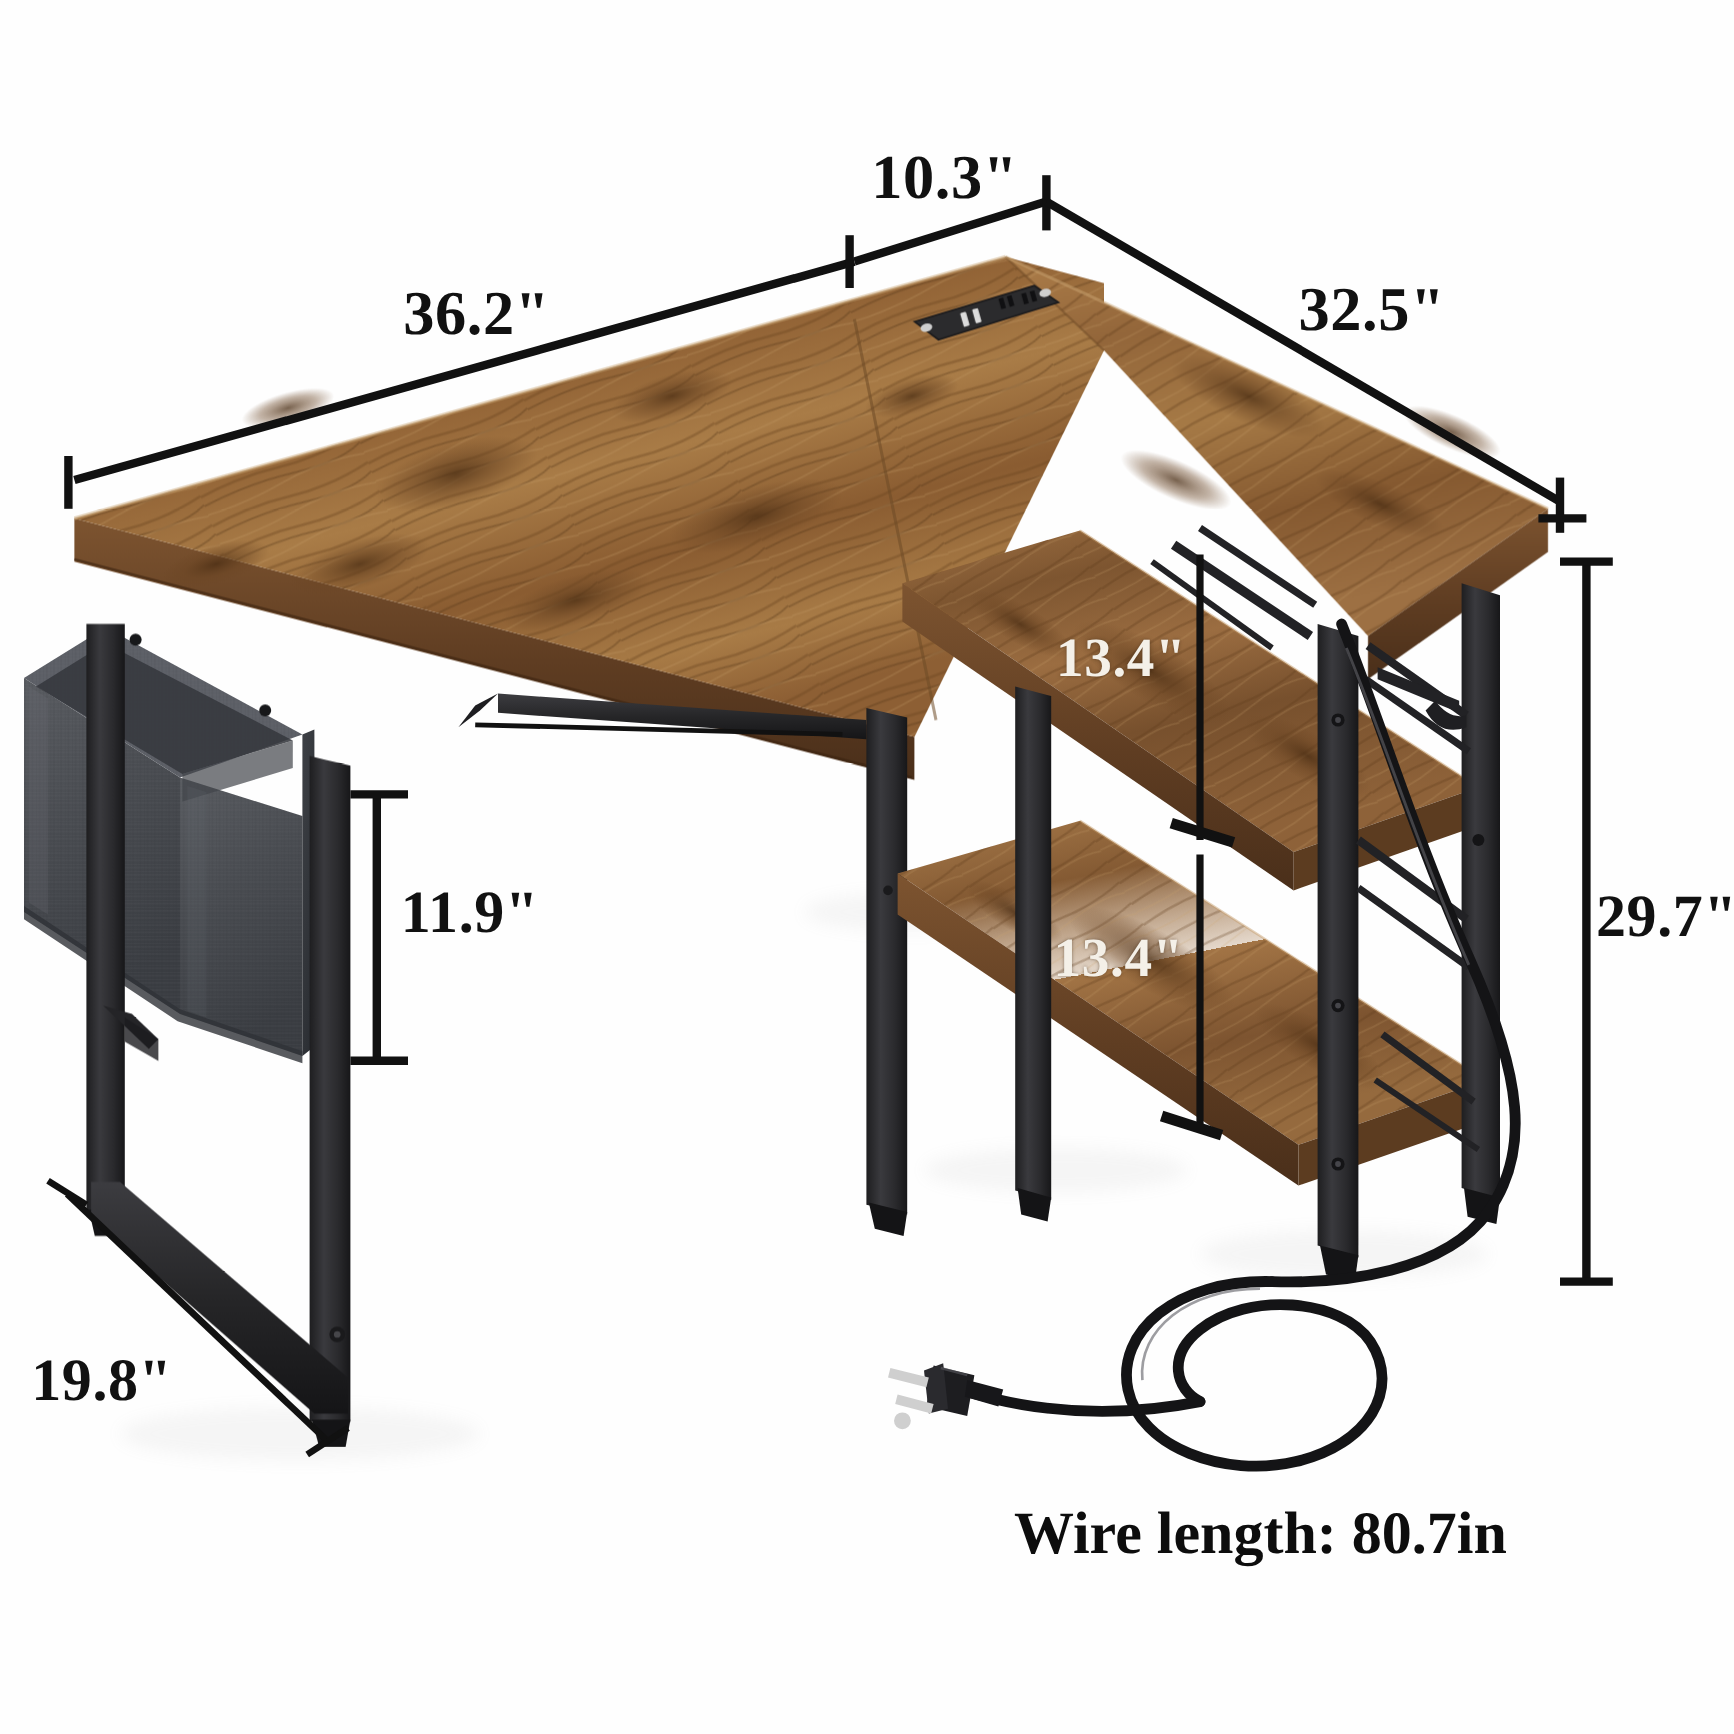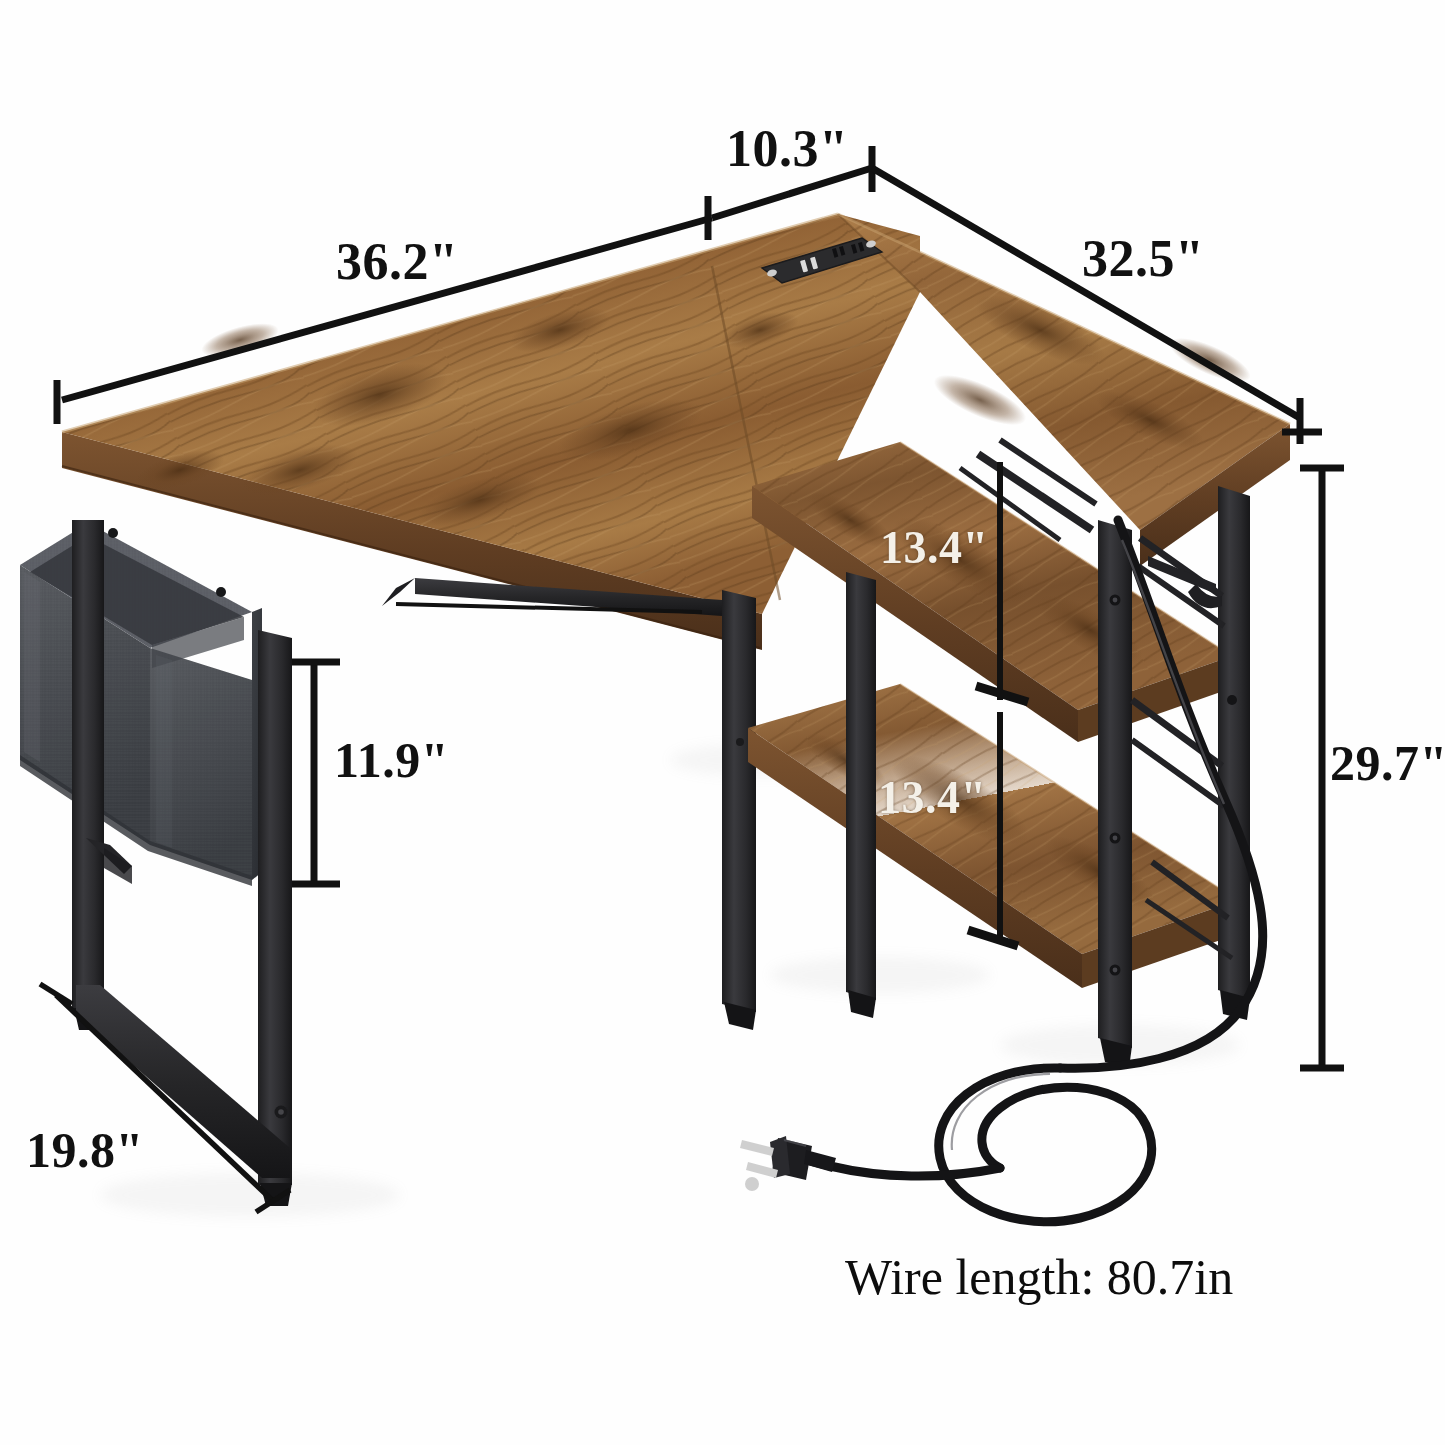--- a/index.html
+++ b/index.html
@@ -35,21 +35,21 @@
     user-select: none;
   }
   .dim-label.white {
     color: #f4f0e8;
     text-shadow: 0 0 3px rgba(60,40,20,0.55);
   }
   .wire-note {
     position: absolute;
     color: #0d0d0d;
     font-family: "Liberation Serif", "DejaVu Serif", serif;
-    font-weight: 400;
+    font-weight: 700;
     font-size: 50px;
     letter-spacing: 0px;
     white-space: nowrap;
   }
   .lbl-36 { left: 336px; top: 236px; font-size: 52px; }
   .lbl-10 { left: 726px; top: 123px; font-size: 52px; }
   .lbl-32 { left: 1082px; top: 233px; font-size: 52px; }
   .lbl-134a { left: 880px; top: 525px; font-size: 46px; }
   .lbl-134b { left: 878px; top: 775px; font-size: 46px; }
   .lbl-119 { left: 334px; top: 735px; font-size: 50px; }

